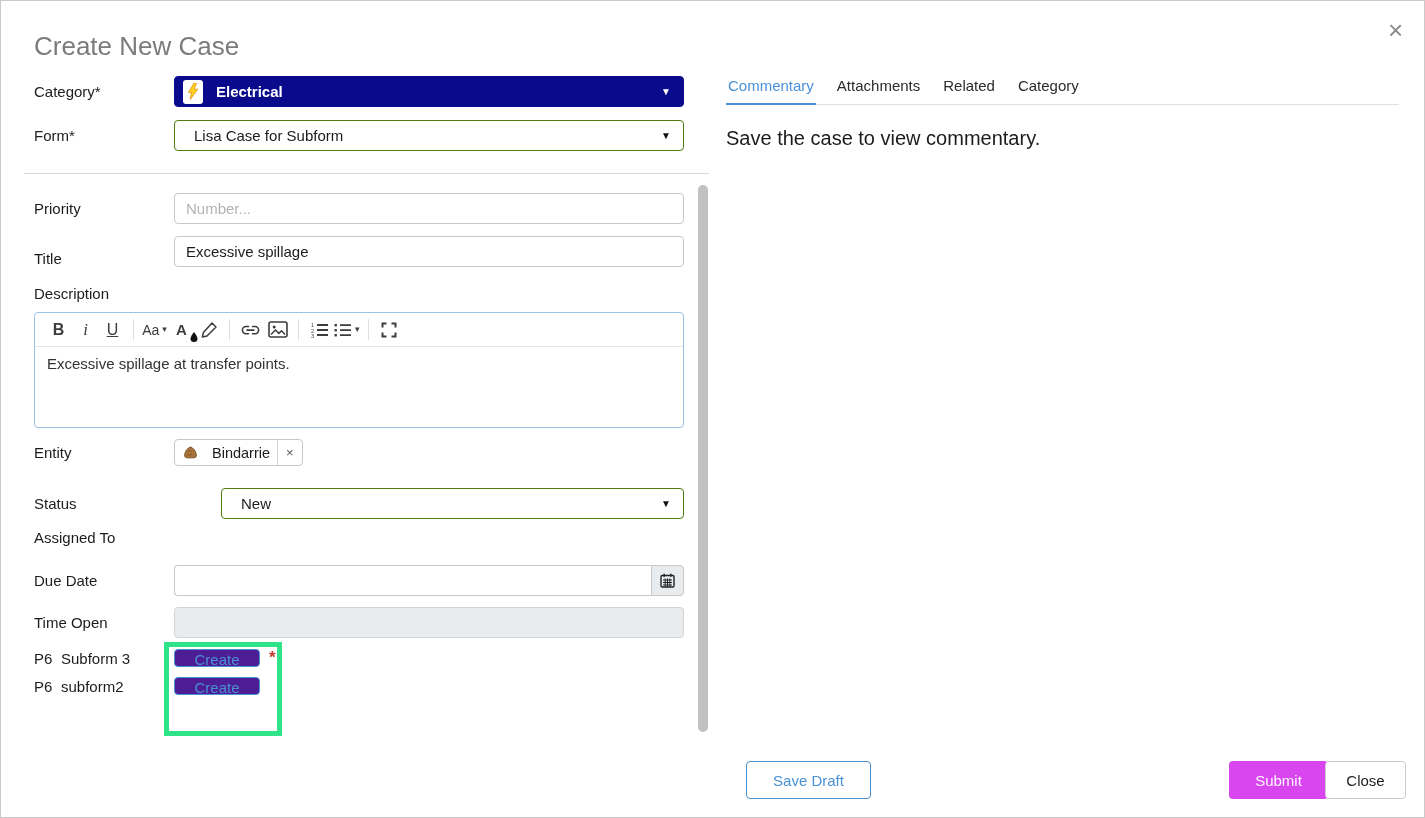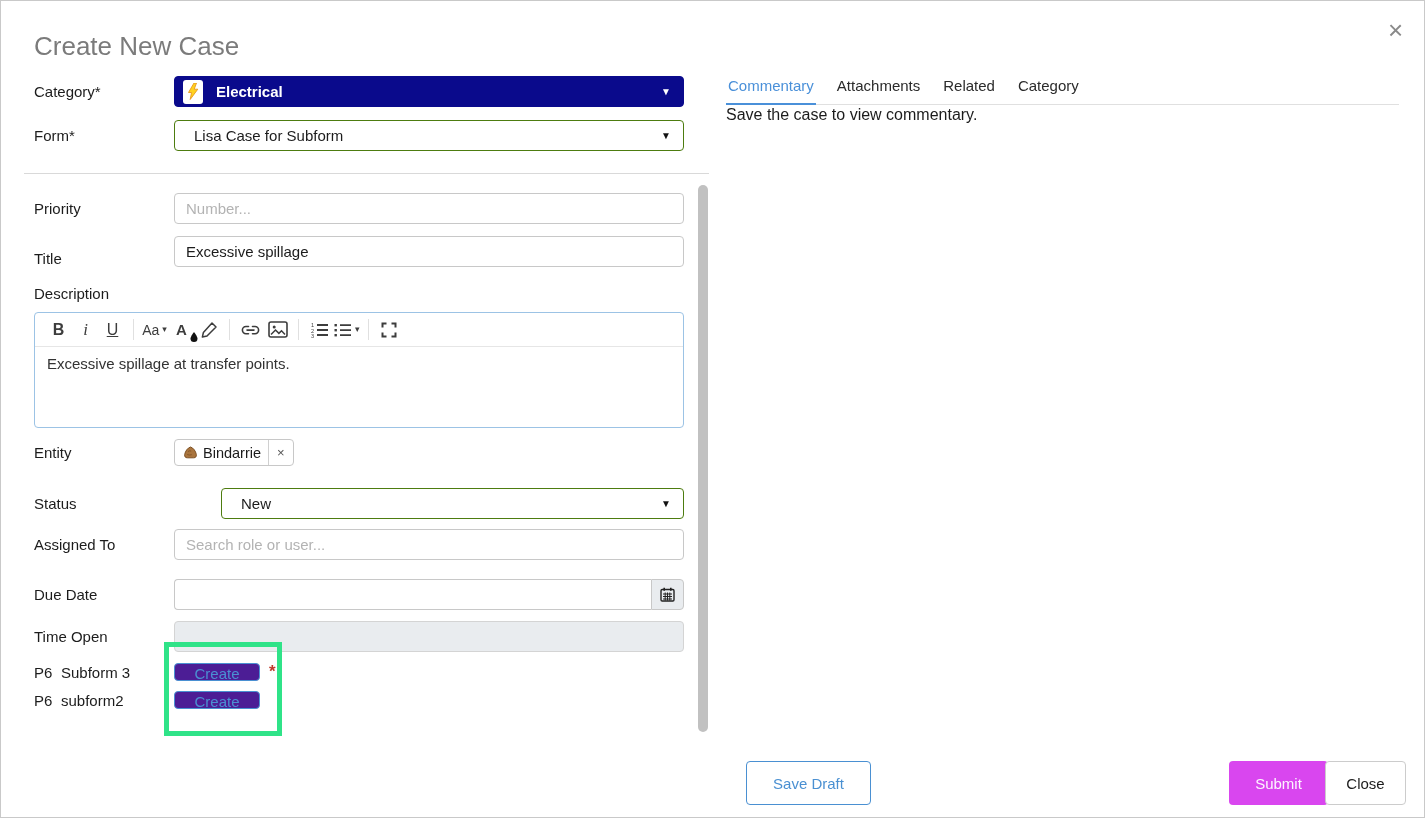--- a/index.html
+++ b/index.html
@@ -42,21 +42,21 @@
   .tb-b{font-weight:700;}
   .tb-i{font-family:"Liberation Serif",serif;font-style:italic;font-size:17px;}
   .tb-u{text-decoration:underline;}
   .tb-font{font-size:14px;}
   .caret{font-size:9px;margin-left:3px;color:#3d3d3d;}
   .color-a{position:relative;font-size:15px;font-weight:600;}
   .color-a svg{position:absolute;right:-4px;bottom:1px;}
   .editor-content{height:80px;padding:8px 12px;font-size:15px;color:#333;box-sizing:border-box;outline:none;}
   
   .chip{display:inline-flex;align-items:center;border:1px solid #c8c8c8;border-radius:4px;height:27px;background:#fff;box-sizing:border-box;}
-  .chip-main{display:flex;align-items:center;padding:0 7px;gap:4px;font-size:14.5px;color:#1c1c1c;}
+  .chip-main{display:flex;align-items:center;padding:0 7px;gap:13px;font-size:14.5px;color:#1c1c1c;}
   .chip-x{border-left:1px solid #d0d0d0;align-self:stretch;display:flex;align-items:center;
     padding:0 8px;font-size:13px;color:#555;cursor:pointer;}
   
   .input-group{display:flex;width:100%;}
   .input-group .txt{border-radius:4px 0 0 4px;border-right:none;flex:1;}
   .addon{width:33px;flex:none;background:#e9ecef;border:1px solid #c8c8c8;
     border-radius:0 4px 4px 0;display:flex;align-items:center;justify-content:center;cursor:pointer;box-sizing:border-box;}
   
   .create-btn{height:18px;width:86px;background:#4c1d95;border:1px solid #4a90d2;border-radius:4px;
     color:#4a90d2;font-size:15px;font-family:inherit;cursor:pointer;}
@@ -65,23 +65,23 @@
   .highlight-box{position:absolute;left:163px;top:641px;width:118px;height:94px;
     border:5px solid #2fe388;box-sizing:border-box;pointer-events:none;z-index:5;}
   
   .vscroll{position:absolute;left:697px;top:184px;width:10px;height:547px;
     background:#c1c1c1;border-radius:5px;cursor:pointer;}
   
   .right-pane{position:absolute;left:725px;top:76px;width:673px;}
   .tabs{display:flex;border-bottom:1px solid #e0e0e0;}
   .tab{margin-right:19px;padding:0 2px 9px 2px;font-size:15px;color:#2b2b2b;cursor:pointer;}
   .tab.active{color:#4a90d9;border-bottom:2px solid #4a90d9;margin-bottom:-1px;}
-  .panel-msg{margin-top:1px;font-size:16px;color:#1c1c1c;}
-  
-  .btn{position:absolute;top:760px;height:44px;border-radius:4px;font-size:15px;
+  .panel-msg{margin-top:22px;font-size:20px;color:#1c1c1c;}
+  
+  .btn{position:absolute;top:760px;height:38px;border-radius:4px;font-size:15px;
     font-family:inherit;cursor:pointer;box-sizing:border-box;}
   .btn-draft{left:745px;width:125px;background:#fff;border:1px solid #4a90d2;color:#4a90d2;}
   .btn-submit{left:1228px;width:99px;background:#d946ef;border:none;color:rgba(255,255,255,0.95);}
   .btn-close{left:1324px;width:81px;background:#fff;border:1px solid #ccc;color:#1c1c1c;}
   .dlg-close{position:absolute;left:1387px;top:16px;font-size:26px;line-height:1;color:#8a8a8a;cursor:pointer;}
   svg{display:block;}
   
   .r-category{margin-top:13px;}
   .r-form{margin-top:13px;}
   .r-priority{margin-top:42px;}
@@ -228,23 +228,20 @@
     <div class="fld">
       <div class="sel">
         <span>New</span>
         <span class="arrow">▼</span>
       </div>
     </div>
   </div>
 
   <div class="row r-assigned">
     <span class="lbl">Assigned To</span>
-    <div class="fld">
-      <input class="txt" type="text" placeholder="Search role or user..." style="">
-    </div>
   </div>
 
   <div class="row r-due">
     <span class="lbl">Due Date</span>
     <div class="fld">
       <div class="input-group">
         <input class="txt" type="text" value="" style="">
         <span class="addon">
           <span>
             <svg width="15" height="15" viewBox="0 0 15 15">

